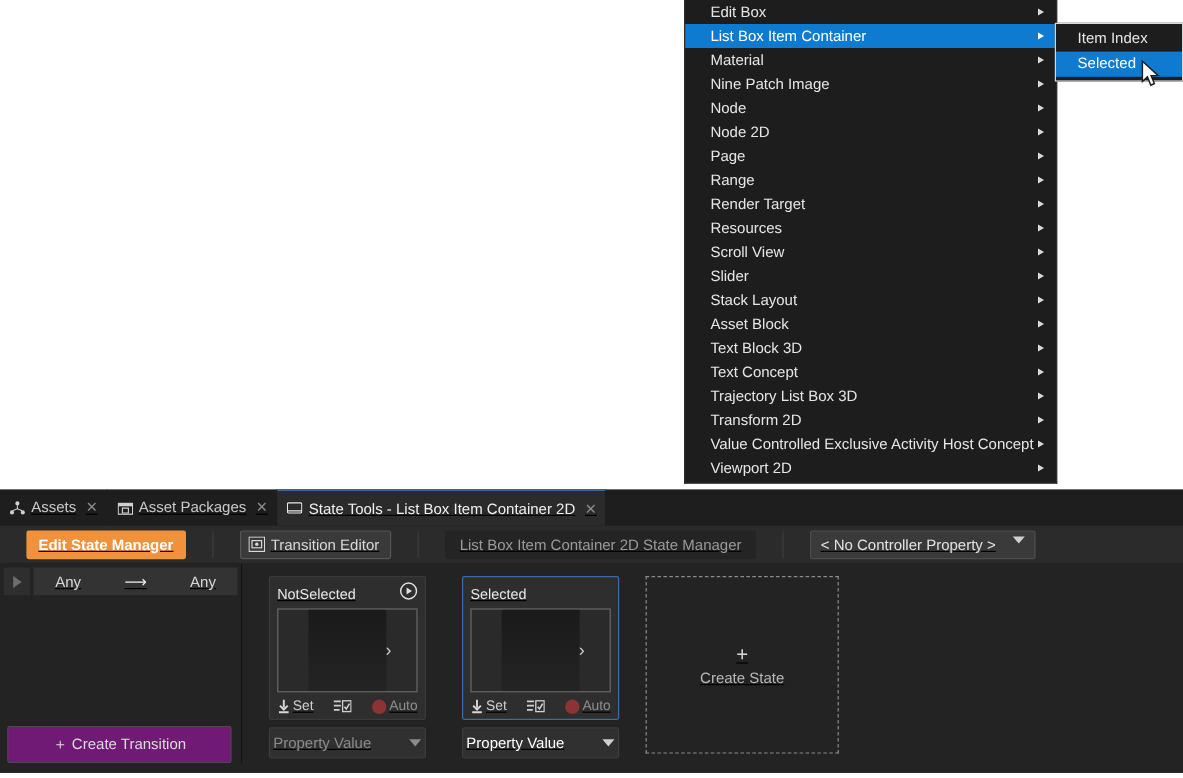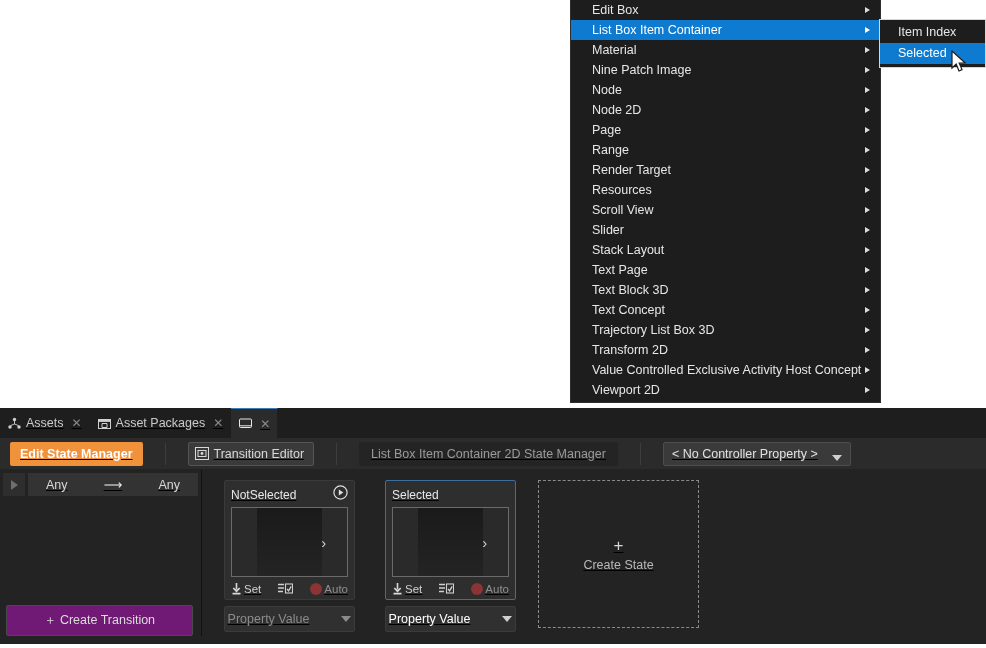--- a/index.html
+++ b/index.html
@@ -94,21 +94,21 @@
   .tab.active { background: #2b2b2b; color:#f0f0f0; border-top:1px solid #3e7cb1; }
   .tab .tabclose { color:#8a8a8a; font-size: 12px; margin-left: 3px; }
   .tab-ico { width: 13px; height: 13px; display:inline-block; flex:none; }
 
   .toolbar {
     height: 32px;
     background: #2b2b2b;
     display: flex;
     align-items: center;
     gap: 12px;
-    padding: 0 10px;
+    padding: 0 22px;
     border-bottom: 1px solid #232323;
   }
   .btn-orange {
     background: #f0913c;
     color: #ffffff;
     font-size: 12.5px;
     font-weight: bold;
     border-radius: 2px;
     padding: 5px 10px;
     border: none;
@@ -136,21 +136,21 @@
     min-width: 232px;
     text-align:center;
   }
   .combo {
     background:#3a3a3a;
     border:1px solid #4d4d4d;
     border-radius:2px;
     color:#e2e2e2;
     font-size:12.5px;
     padding:4px 8px;
-    display:flex; align-items:flex-end; gap:14px;
+    display:flex; align-items:flex-start; gap:14px;
     cursor:pointer;
   }
   .caret { width:0;height:0;border-left:5px solid transparent;border-right:5px solid transparent;border-top:6px solid #cfcfcf; }
 
   
   .dock-body { display:flex; height: 173px; }
   .left-pane {
     width: 202px;
     background: #232323;
     border-right: 1px solid #111;
@@ -243,21 +243,21 @@
       <div class="ctx-item"><span>Nine Patch Image</span><span class="ctx-arrow"></span></div>
       <div class="ctx-item"><span>Node</span><span class="ctx-arrow"></span></div>
       <div class="ctx-item"><span>Node 2D</span><span class="ctx-arrow"></span></div>
       <div class="ctx-item"><span>Page</span><span class="ctx-arrow"></span></div>
       <div class="ctx-item"><span>Range</span><span class="ctx-arrow"></span></div>
       <div class="ctx-item"><span>Render Target</span><span class="ctx-arrow"></span></div>
       <div class="ctx-item"><span>Resources</span><span class="ctx-arrow"></span></div>
       <div class="ctx-item"><span>Scroll View</span><span class="ctx-arrow"></span></div>
       <div class="ctx-item"><span>Slider</span><span class="ctx-arrow"></span></div>
       <div class="ctx-item"><span>Stack Layout</span><span class="ctx-arrow"></span></div>
-      <div class="ctx-item"><span>Text Page</span><span class="ctx-arrow"></span></div>
+      <div class="ctx-item"><span>Asset Block</span><span class="ctx-arrow"></span></div>
       <div class="ctx-item"><span>Text Block 3D</span><span class="ctx-arrow"></span></div>
       <div class="ctx-item"><span>Text Concept</span><span class="ctx-arrow"></span></div>
       <div class="ctx-item"><span>Trajectory List Box 3D</span><span class="ctx-arrow"></span></div>
       <div class="ctx-item"><span>Transform 2D</span><span class="ctx-arrow"></span></div>
       <div class="ctx-item"><span>Value Controlled Exclusive Activity Host Concept</span><span class="ctx-arrow"></span></div>
       <div class="ctx-item"><span>Viewport 2D</span><span class="ctx-arrow"></span></div>
     </div>
 
   <div class="sub-menu" id="subMenu">
       <div class="sub-item">Item Index</div>
@@ -288,20 +288,21 @@
               <path d="M4 6.5 h5 v4 h-5 z" fill="none" stroke="#d0d0d0"></path>
             </svg></span>
           <span>Asset Packages</span>
           <span class="tabclose">✕</span>
         </div>
         <div class="tab active">
           <span class="tab-ico"><svg width="13" height="13" viewBox="0 0 13 13">
               <rect x="0.5" y="2" width="12" height="8.5" rx="1" fill="none" stroke="#e8e8e8"></rect>
               <line x1="0.5" y1="8.8" x2="12.5" y2="8.8" stroke="#e8e8e8"></line>
             </svg></span>
+          <span>State Tools - List Box Item Container 2D</span>
           <span class="tabclose">✕</span>
         </div>
       </div>
 
     <div class="toolbar">
       <button class="btn-orange">Edit State Manager</button>
       <div class="tb-sep"></div>
       <div class="btn-dark">
         <span class="tab-ico">
           <svg width="14" height="13" viewBox="0 0 14 13">

